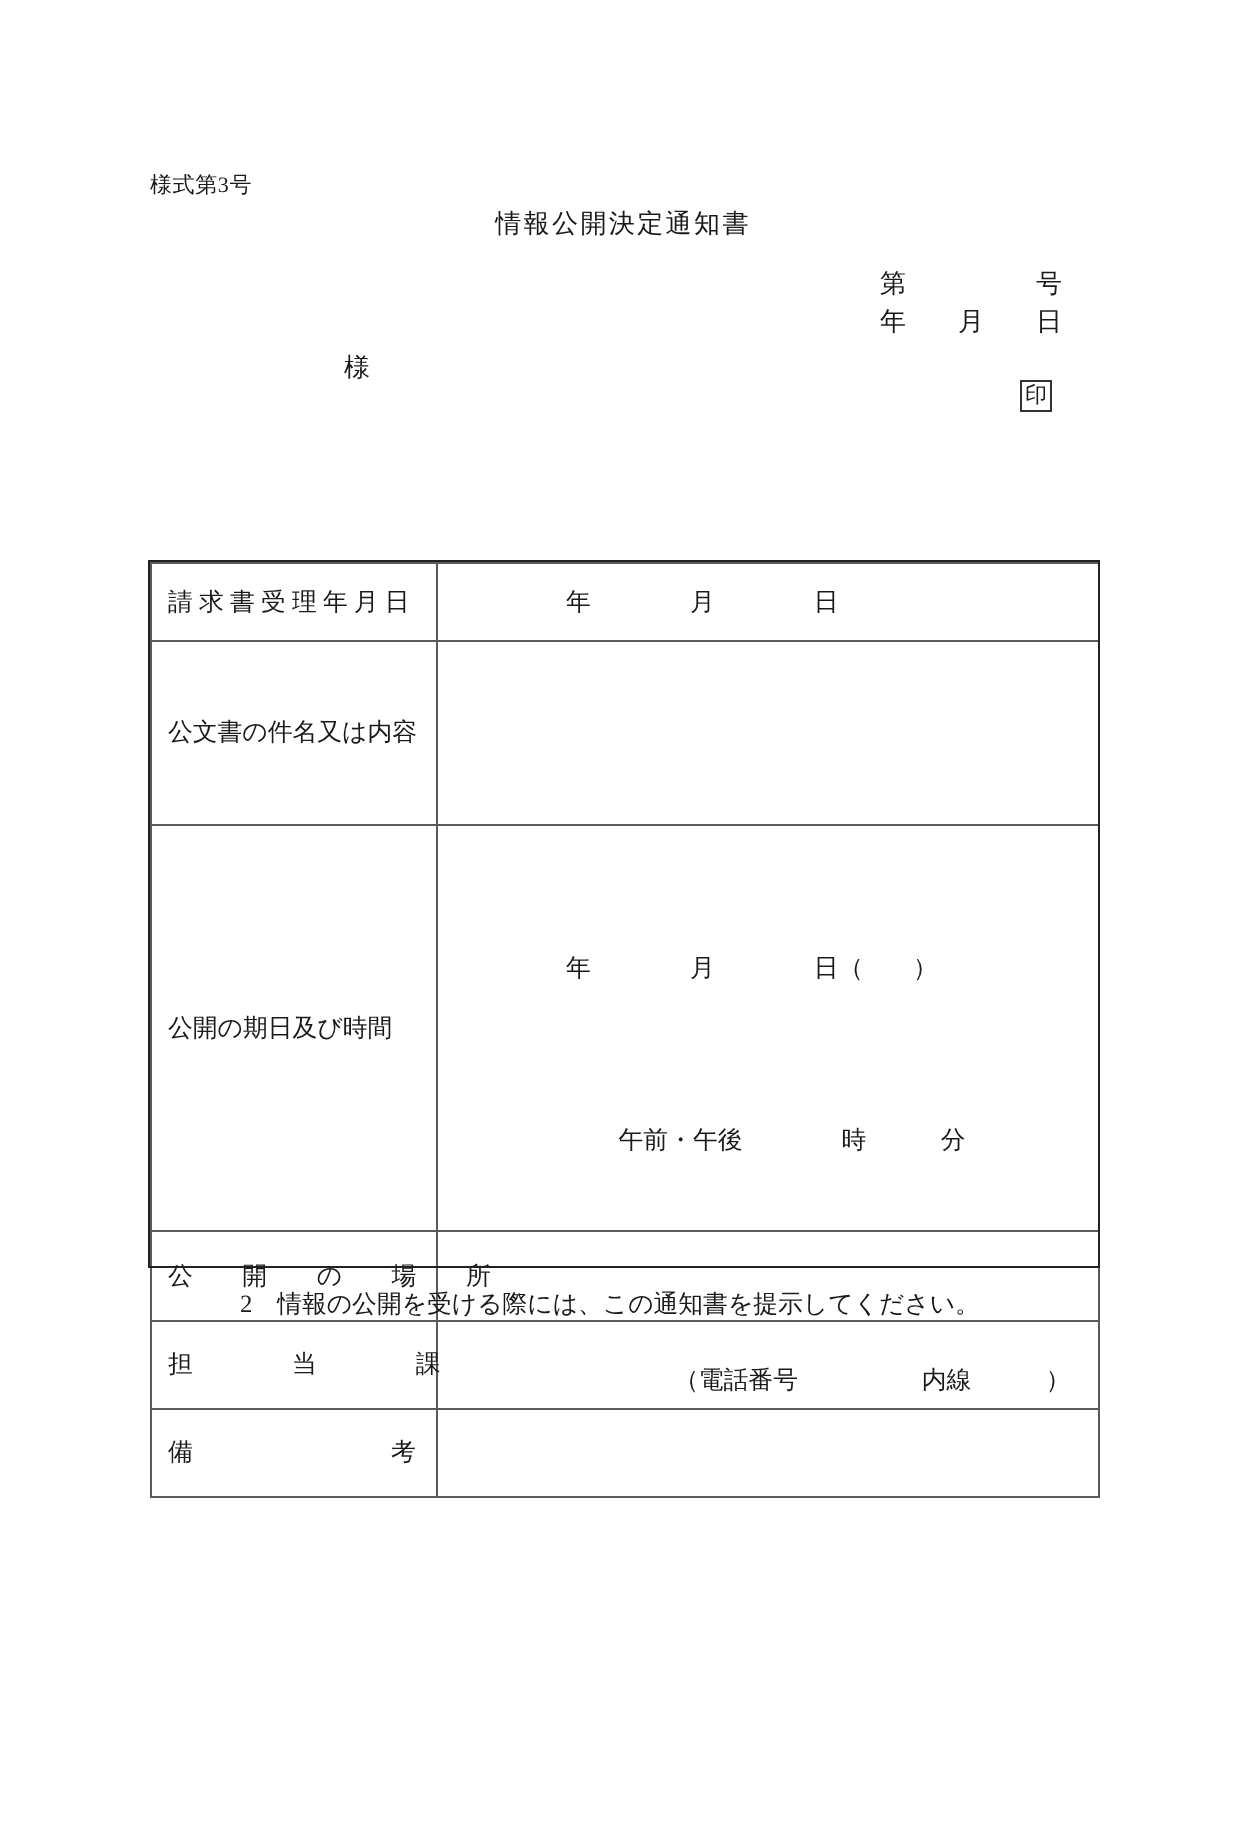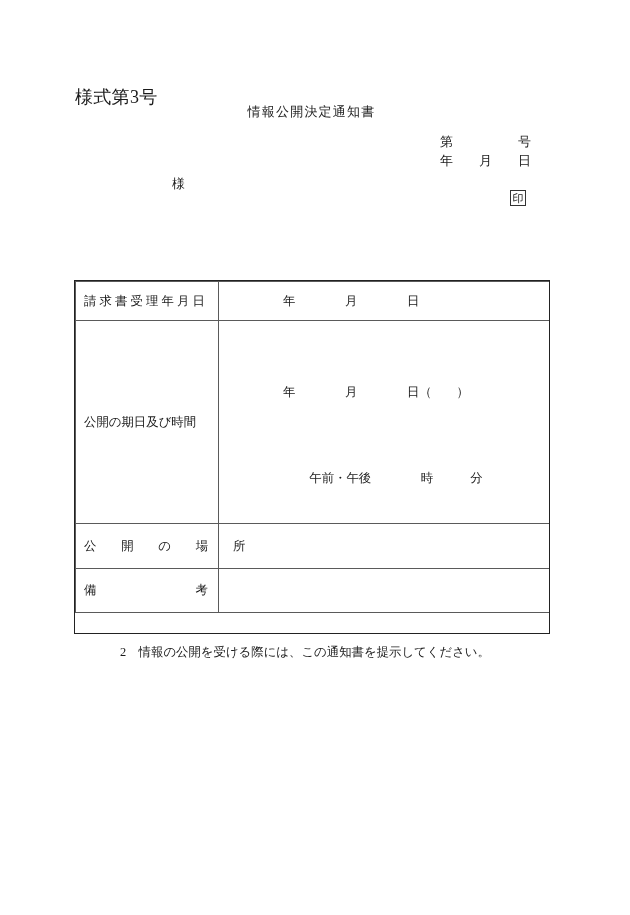--- a/index.html
+++ b/index.html
@@ -20,21 +20,21 @@
     left: 0; top: 0;
     width: 630px;
     height: 915px;
   }
 
   
   .form-number {
     position: absolute;
     left: 75px;
     top: 85px;
-    font-size: 18px;
+    font-size: 11px;
     letter-spacing: 0.3px;
     white-space: nowrap;
   }
   .doc-title {
     position: absolute;
     left: 0;
     top: 103px;
     width: 623px;
     text-align: center;
     font-size: 13px;
@@ -189,31 +189,39 @@
 
   <div class="seal-box">印</div>
 
 
   <table class="form-table">
     <tbody>
         <tr class="r1">
       <td class="label-cell">請 求 書 受 理 年 月 日</td>
       <td class="value-cell"><span class="pad-date">年　　　　月　　　　日</span></td>
     </tr>
+    <tr class="r2">
+      <td class="label-cell">公文書の件名又は内容</td>
+      <td class="value-cell"></td>
+    </tr>
     <tr class="r3">
       <td class="label-cell">公開の期日及び時間</td>
       <td class="value-cell">
         <span class="two-line line-a">年　　　　月　　　　日（　　）</span>
         <span class="two-line line-b">午前・午後　　　　時　　　分</span>
       </td>
     </tr>
     <tr class="r4">
       <td class="label-cell">公　　開　　の　　場　　所</td>
       <td class="value-cell"></td>
     </tr>
+    <tr class="r5">
+      <td class="label-cell">担　　　　当　　　　課</td>
+      <td class="value-cell"><span class="tel-line">（電話番号　　　　　内線　　　）</span></td>
+    </tr>
     <tr class="r6">
       <td class="label-cell">備　　　　　　　　考</td>
       <td class="value-cell"></td>
     </tr>
   </tbody>
     </table>
 
   <div class="table-frame"></div>
 
   <div class="notes">

